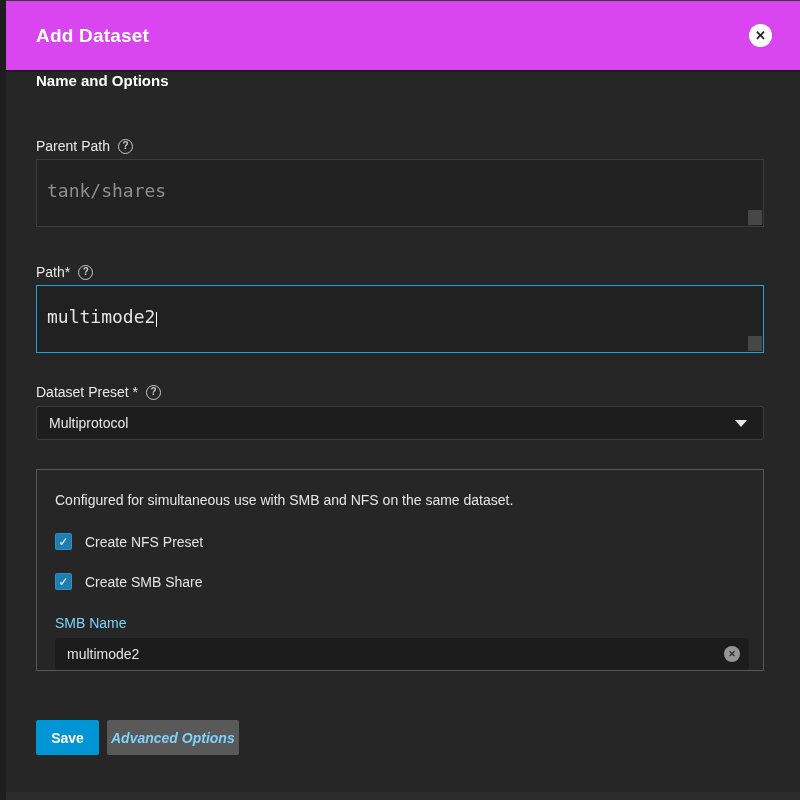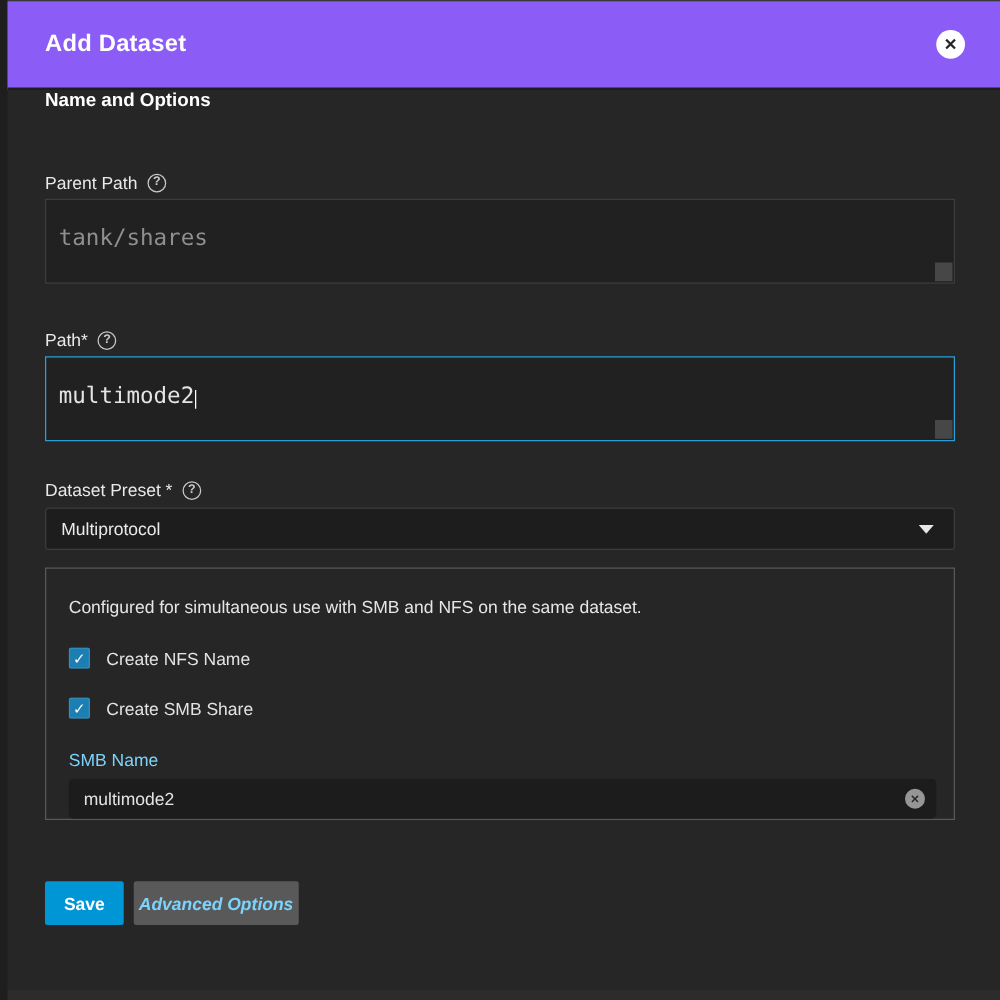--- a/index.html
+++ b/index.html
@@ -9,21 +9,21 @@
     background: #1e1e1e;
     overflow: hidden;
   }
   .page { position: relative; width: 800px; height: 800px; background: #1e1e1e; }
   .dialog {
     position: absolute; left: 6px; top: 0; width: 794px; height: 792px;
     background: #262626; border-top: 1px solid #383838;
     display: flex; flex-direction: column;
   }
   .dialog-header {
-    height: 71px; flex: 0 0 auto; background: #8b5cf6;
+    height: 71px; flex: 0 0 auto; background: #d946ef;
     border-bottom: 2px solid #1d1d1d;
     display: flex; align-items: center; justify-content: space-between;
     padding: 0 28px 0 30px;
   }
   .dialog-title { color: #ffffff; font-size: 19px; font-weight: bold; letter-spacing: .2px; }
   .close-btn {
     width: 23px; height: 23px; border-radius: 50%; background: #ffffff;
     color: #262626; display: flex; align-items: center; justify-content: center;
     font-size: 13px; font-weight: bold; cursor: pointer; line-height: 1;
   }
@@ -60,21 +60,21 @@
     display: flex; align-items: center; justify-content: space-between;
     padding: 0 16px 0 12px; cursor: pointer;
   }
   .select-value { color: #eaeaea; font-size: 14px; }
   .select-caret {
     width: 0; height: 0;
     border-left: 6px solid transparent; border-right: 6px solid transparent;
     border-top: 7px solid #e8e8e8;
   }
   .preset-box {
-    margin-top: 14px; width: 728px; height: 202px;
+    margin-top: 29px; width: 728px; height: 202px;
     border: 1px solid #585858; padding: 0 18px;
   }
   .preset-desc { margin-top: 22px; color: #e6e6e6; font-size: 14px; }
   .checkbox-row { display: flex; align-items: center; gap: 13px; cursor: pointer; }
   .checkbox-row.first { margin-top: 25px; }
   .checkbox-row.second { margin-top: 23px; }
   .checkbox {
     width: 17px; height: 17px; border-radius: 2px; background: #1c7fb4;
     border: 1px solid #9ec7dc33;
     color: #ffffff; font-size: 12px; display: flex; align-items: center; justify-content: center;
@@ -141,21 +141,21 @@
       <div class="select-box">
         <span class="select-value">Multiprotocol</span>
         <span class="select-caret"></span>
       </div>
 
       <div class="preset-box">
         <div class="preset-desc">Configured for simultaneous use with SMB and NFS on the same dataset.</div>
 
         <div class="checkbox-row first">
           <span class="checkbox">✓</span>
-          <span class="checkbox-label">Create NFS Name</span>
+          <span class="checkbox-label">Create NFS Preset</span>
         </div>
 
         <div class="checkbox-row second">
           <span class="checkbox">✓</span>
           <span class="checkbox-label">Create SMB Share</span>
         </div>
 
         <div class="smb-label">SMB Name</div>
         <div class="smb-input">
           <span class="smb-value">multimode2</span>

